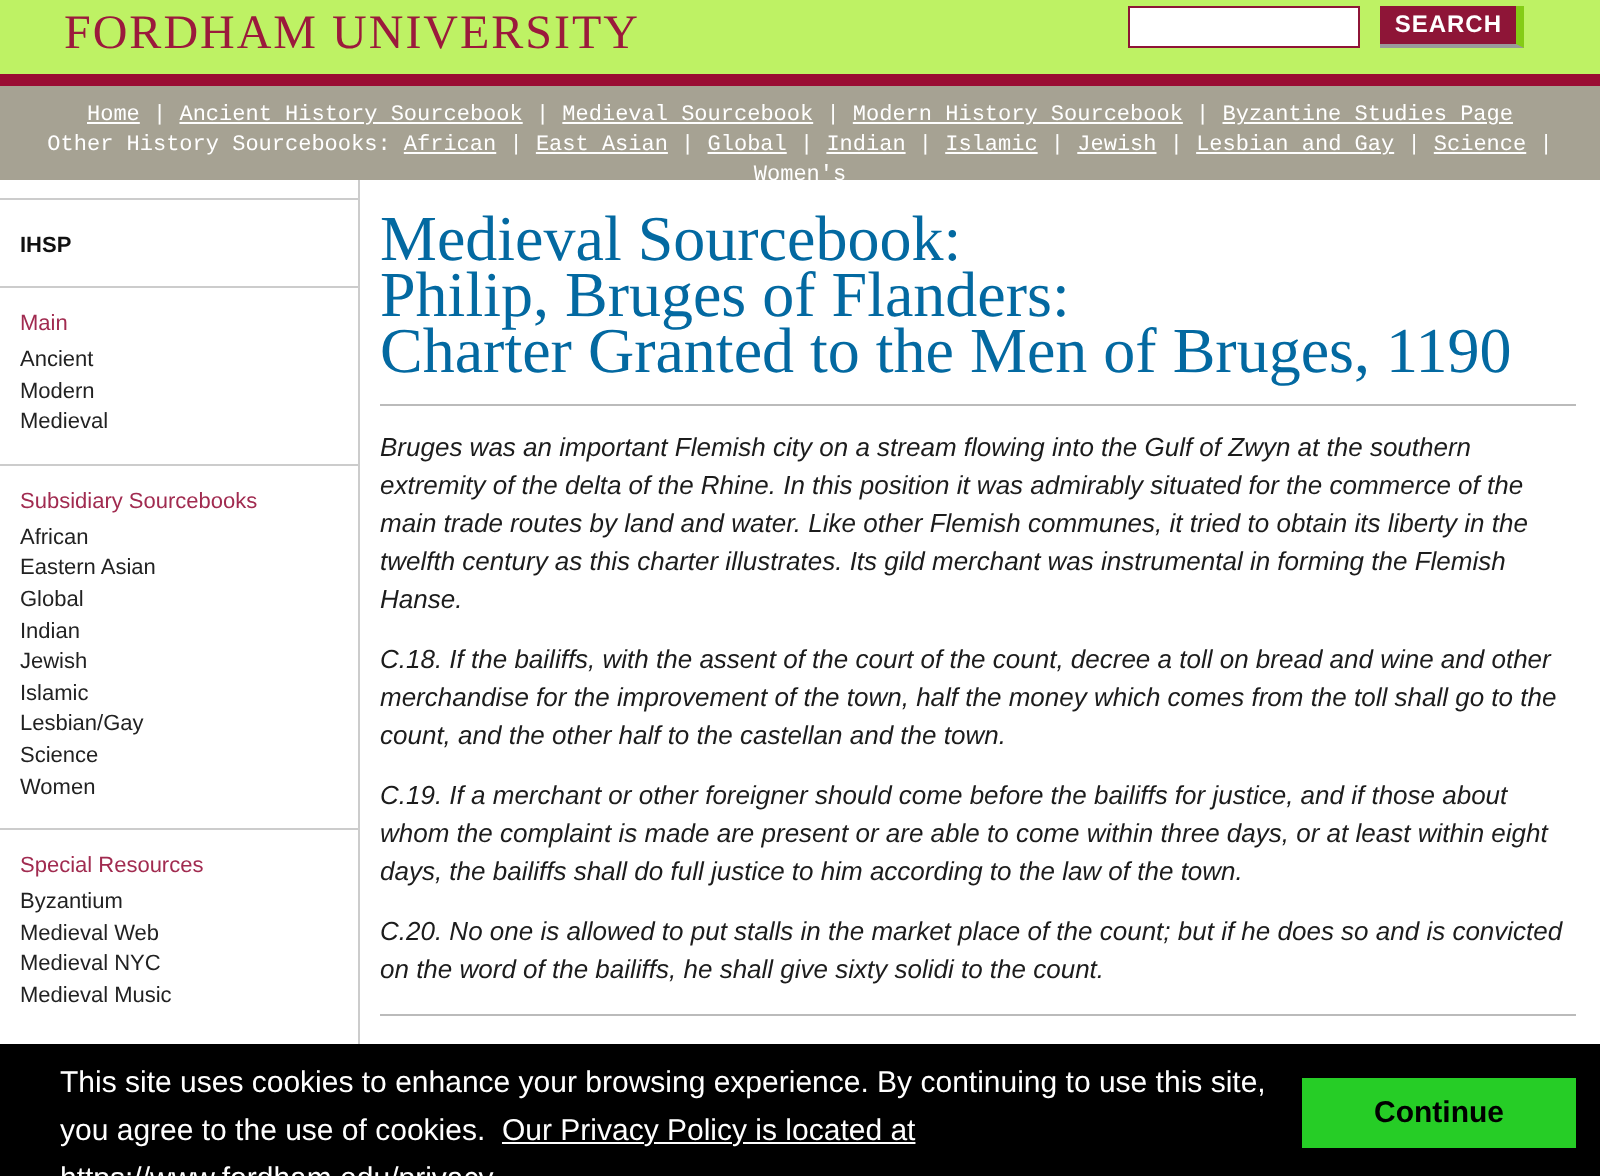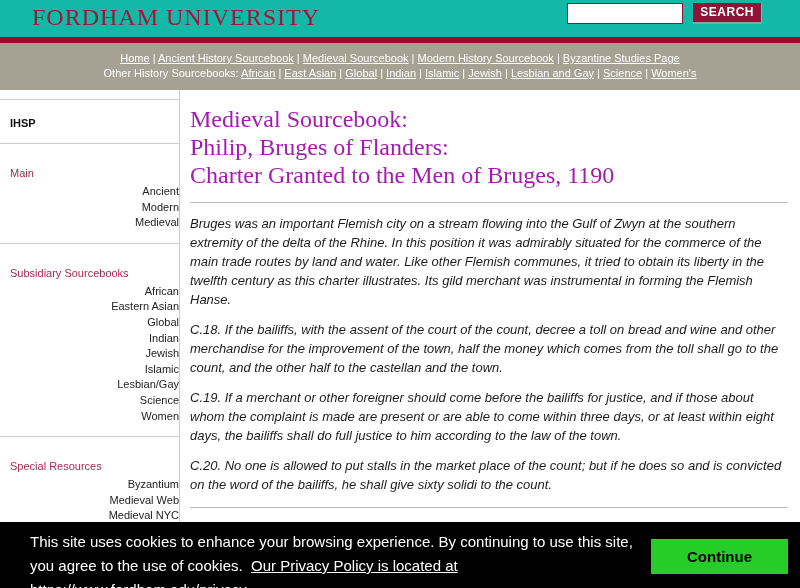--- a/index.html
+++ b/index.html
@@ -1,50 +1,50 @@
 <!DOCTYPE html>
 <html><head>
 <meta charset="utf-8">
 <style>
   * { margin:0; padding:0; box-sizing:border-box; }
   html,body { width:800px; height:588px; overflow:hidden; background:#fff;
               font-family:"Liberation Sans", sans-serif; }
 
   
-  .topbar { height:37px; background:#14b8a6; position:relative;text-decoration:underline; }
+  .topbar { height:37px; background:#bef264; position:relative;text-decoration:underline; }
   .logo { position:absolute; left:32px; top:4px;
           font-family:"Liberation Serif", serif; font-size:24px; letter-spacing:1px;
           color:#9B1A3C; font-weight:normal; }
   .searchwrap { position:absolute; right:38px; top:3px; display:flex; align-items:center; }
   .searchbox { width:116px; height:21px; border:1px solid #8E1537; background:#fff;
                font-size:12px; padding:0 4px; outline:none; }
   .searchbtn { margin-left:10px; background:#8E1537; color:#fff; border:none;
-               border-right:1px solid #84cc16; border-bottom:2px solid #9a9a9a;
+               border-right:4px solid #84cc16; border-bottom:2px solid #9a9a9a;
                font-size:12px; font-weight:bold; padding:2px 7px 3px;
                font-family:"Liberation Sans", sans-serif; letter-spacing:0.5px; cursor:pointer; }
   .maroonbar { height:6px; background:#9A0C33; }
 
   
   .nav { height:47px; background:#A6A293; color:#fff; text-align:center;
-         font-size:11px; padding-top:8px; line-height:15px; }
+         font-size:11px; padding-top:8px; line-height:15px;font-family:Liberation Mono, monospace; }
   .nav a { color:#fff; text-decoration:underline; cursor:pointer; }
   .nav .sep, .nav .prefix { color:#fff; text-decoration:none; }
 
   
   .content { display:flex; height:498px; }
   .sidebar { width:180px; border-right:1px solid #ccc; font-size:11px; color:#222; }
   .sb-topline { border-top:1px solid #ccc; margin-top:9px; }
   .sb-title { font-weight:bold; padding:17px 0 14px 10px; color:#111; }
-  .sb-section { border-top:1px solid #ccc; padding:22px 0 12px 10px; }
+  .sb-section { border-top:1px solid #ccc; padding:11px 0 12px 10px; }
   .sb-head { color:#A12B50; margin-bottom:3px; line-height:15px; cursor:pointer; }
-  .sb-item { line-height:15.6px; color:#222; cursor:pointer;text-align:right; }
+  .sb-item { line-height:15.6px; color:#222; cursor:pointer; }
 
   .main { flex:1; padding:0 12px 0 10px; }
-  .title { font-family:"Liberation Serif", serif; font-size:24px; line-height:28px;
-           color:#a21caf; font-weight:normal; margin-top:15px; }
+  .title { font-family:"Liberation Serif", serif; font-size:32px; line-height:28px;
+           color:#0369a1; font-weight:normal; margin-top:15px; }
   .rule { border:none; border-top:1px solid #bbb; margin:13px 0 0 0; }
   .body-text { font-size:13px; font-style:italic; color:#1c1c1c; line-height:19px; }
   .body-text p { margin-top:11px; }
 
   
   .cookie { position:fixed; left:0; bottom:0; width:800px; height:66px; background:#000;
             color:#fff; font-size:15px; }
   .cookie-text { position:absolute; left:30px; top:8px; width:628px; line-height:24px; }
   .cookie-link { color:#fff; text-decoration:underline; cursor:pointer; }
   .continue { position:absolute; right:12px; top:17px; width:137px; height:35px;

